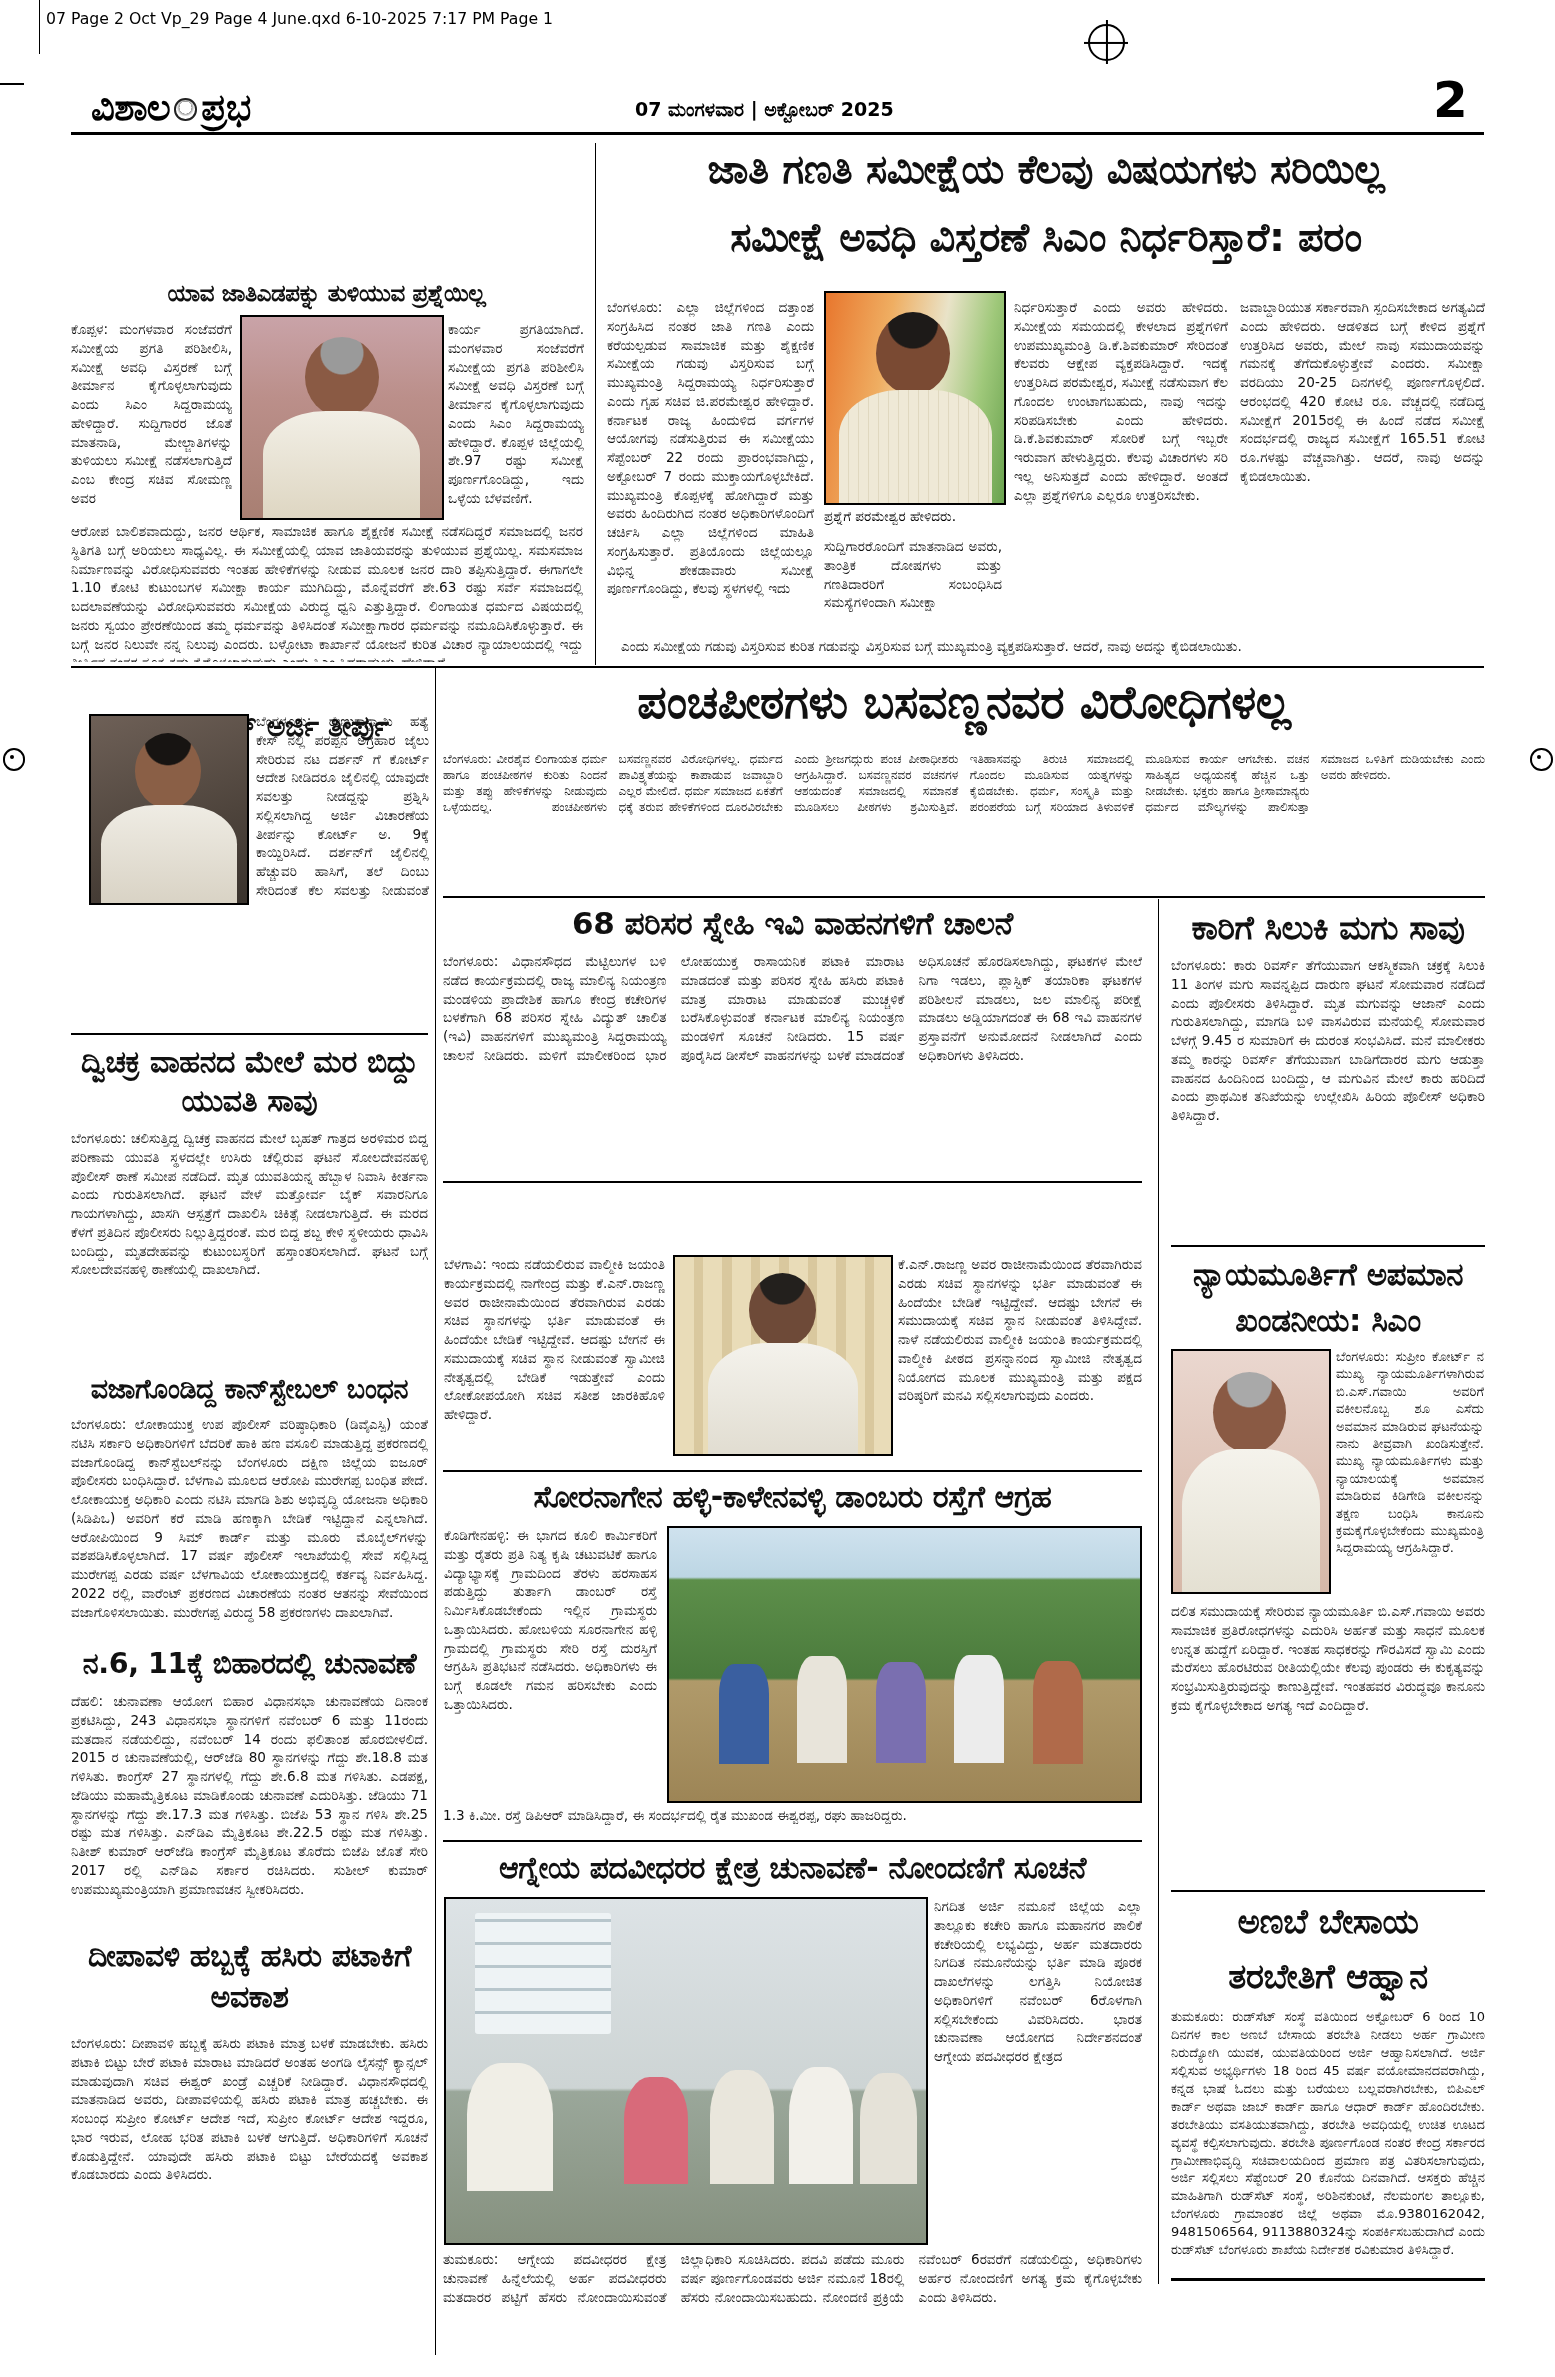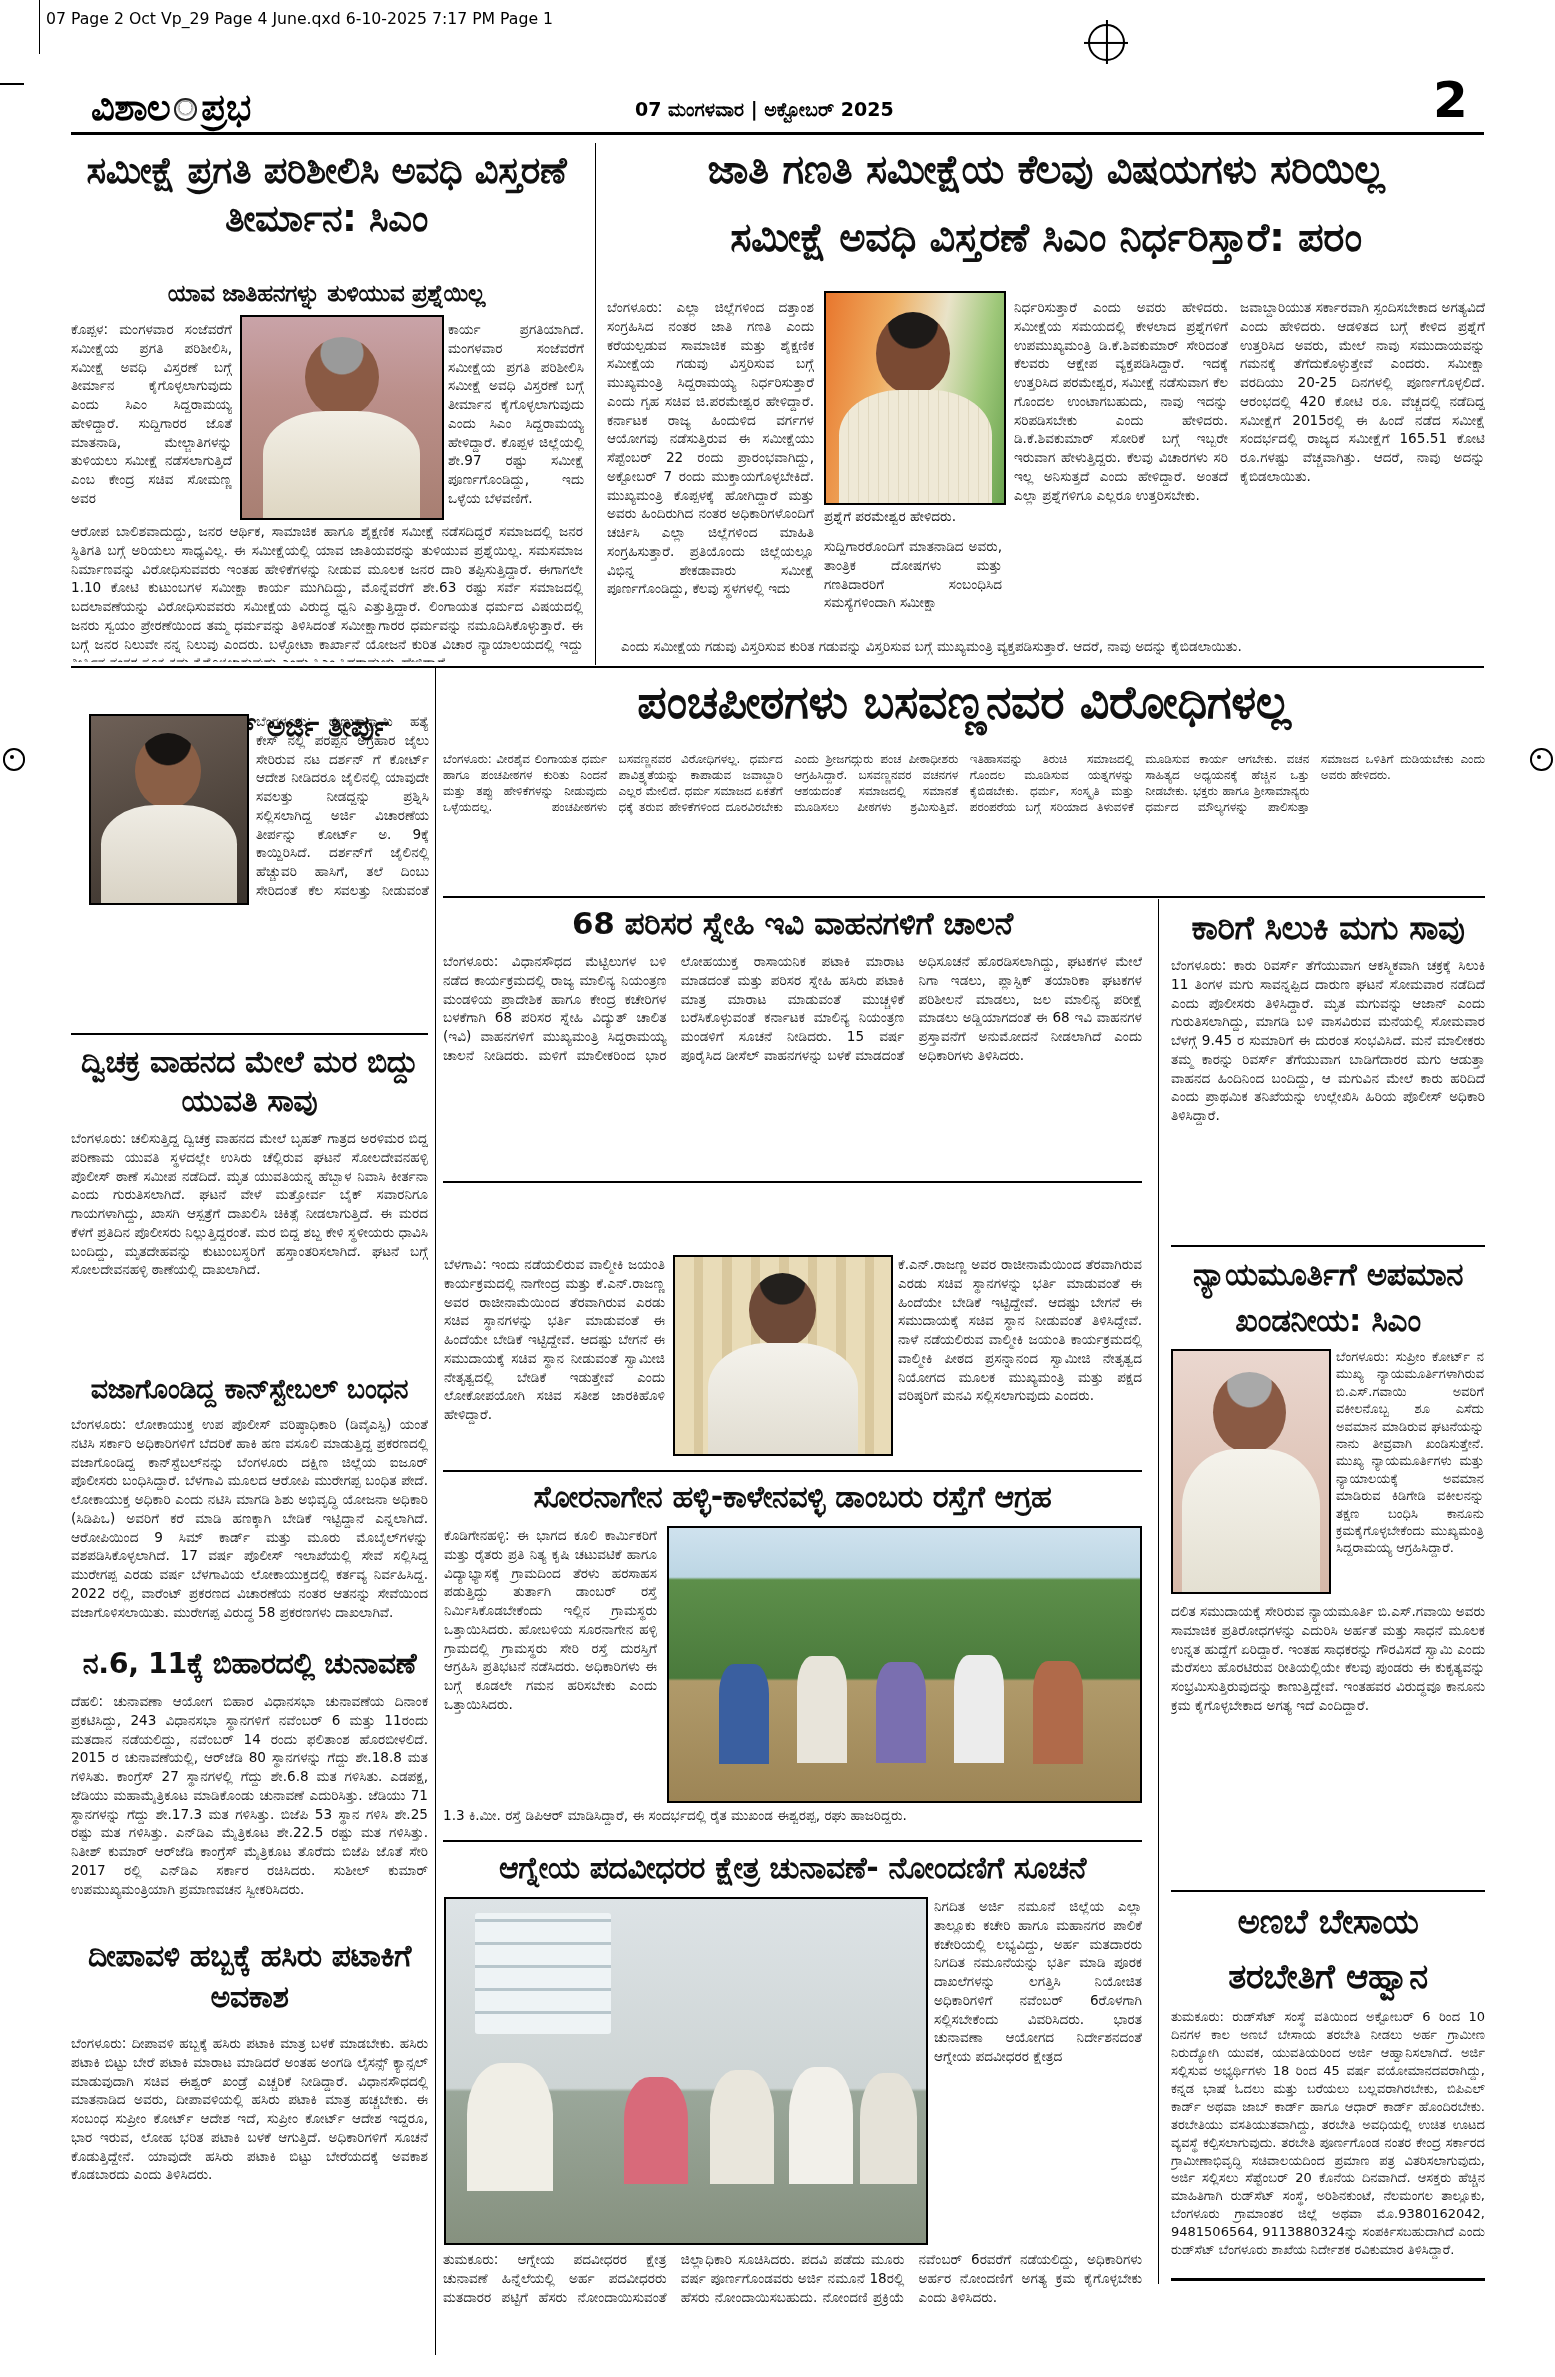--- a/index.html
+++ b/index.html
@@ -35,22 +35,21 @@
   <div class="reg-circle" style="left:2.9px;top:748px;"></div>
   <div class="reg-circle" style="left:1530px;top:748px;"></div>
 
   <div class="abs" style="left:91px;top:86px;font-size:37px;font-weight:800;letter-spacing:-0.7px;">
     <span>ವಿಶಾಲ</span><span class="emblem"></span><span>ಪ್ರಭ</span>
   </div>
   <div class="abs" style="left:635px;top:98px;font-size:19px;font-weight:700;">07 ಮಂಗಳವಾರ | ಅಕ್ಟೋಬರ್ 2025</div>
   <div class="abs" style="left:1433px;top:71px;font-size:50px;font-weight:700;">2</div>
   <div class="abs rule" style="left:71px;top:132px;width:1413px;height:2.9px;"></div>
 
-  <div class="abs hl" style="left:71px;top:147px;width:511px;font-size:37px;line-height:1.3;">ಸಮೀಕ್ಷೆ ಪ್ರಗತಿ ಪರಿಶೀಲಿಸಿ ಅವಧಿ ವಿಸ್ತರಣೆ ತೀರ್ಮಾನ: ಸಿಎಂ</div>
-  <div class="abs hl" style="left:71px;top:280px;width:511px;font-size:23px;">ಯಾವ ಜಾತಿಹನಗಳ್ನು ತುಳಿಯುವ ಪ್ರಶ್ನೆಯಿಲ್ಲ</div>
+  <div class="abs hl" style="left:71px;top:280px;width:511px;font-size:23px;">ಯಾವ ಜಾತಿಎಡಪಕ್ನು ತುಳಿಯುವ ಪ್ರಶ್ನೆಯಿಲ್ಲ</div>
   <div class="abs body-txt" style="left:71px;top:320px;width:161px;height:197px;overflow:hidden;">ಕೊಪ್ಪಳ: ಮಂಗಳವಾರ ಸಂಜೆವರೆಗೆ ಸಮೀಕ್ಷೆಯ ಪ್ರಗತಿ ಪರಿಶೀಲಿಸಿ, ಸಮೀಕ್ಷೆ ಅವಧಿ ವಿಸ್ತರಣೆ ಬಗ್ಗೆ ತೀರ್ಮಾನ ಕೈಗೊಳ್ಳಲಾಗುವುದು ಎಂದು ಸಿಎಂ ಸಿದ್ದರಾಮಯ್ಯ ಹೇಳಿದ್ದಾರೆ. ಸುದ್ದಿಗಾರರ ಜೊತೆ ಮಾತನಾಡಿ, ಮೇಲ್ಜಾತಿಗಳನ್ನು ತುಳಿಯಲು ಸಮೀಕ್ಷೆ ನಡೆಸಲಾಗುತ್ತಿದೆ ಎಂಬ ಕೇಂದ್ರ ಸಚಿವ ಸೋಮಣ್ಣ ಅವರ</div>
   <div class="photo" style="left:240px;top:315px;width:200px;height:201px;background:linear-gradient(180deg,#c9a3a8 0%,#bb8f8a 40%,#a87f72 100%);">
     <div class="head" style="left:63px;top:20px;width:74px;height:80px;background:radial-gradient(circle at 50% 20%,#9a9a9a 0 28%,#8a5a44 30% 100%);"></div>
     <div class="torso" style="left:21.4px;top:94px;width:157px;height:107px;background:linear-gradient(180deg,#f2efe6,#ded6c2);"></div>
   </div>
   <div class="abs body-txt" style="left:448px;top:320px;width:136px;height:197px;overflow:hidden;">ಕಾರ್ಯ ಪ್ರಗತಿಯಾಗಿದೆ. ಮಂಗಳವಾರ ಸಂಜೆವರೆಗೆ ಸಮೀಕ್ಷೆಯ ಪ್ರಗತಿ ಪರಿಶೀಲಿಸಿ ಸಮೀಕ್ಷೆ ಅವಧಿ ವಿಸ್ತರಣೆ ಬಗ್ಗೆ ತೀರ್ಮಾನ ಕೈಗೊಳ್ಳಲಾಗುವುದು ಎಂದು ಸಿಎಂ ಸಿದ್ದರಾಮಯ್ಯ ಹೇಳಿದ್ದಾರೆ. ಕೊಪ್ಪಳ ಜಿಲ್ಲೆಯಲ್ಲಿ ಶೇ.97 ರಷ್ಟು ಸಮೀಕ್ಷೆ ಪೂರ್ಣಗೊಂಡಿದ್ದು, ಇದು ಒಳ್ಳೆಯ ಬೆಳವಣಿಗೆ.</div>
   <div class="abs body-txt" style="left:71px;top:522px;width:512px;height:140px;overflow:hidden;">ಆರೋಪ ಬಾಲಿಶವಾದುದ್ದು, ಜನರ ಆರ್ಥಿಕ, ಸಾಮಾಜಿಕ ಹಾಗೂ ಶೈಕ್ಷಣಿಕ ಸಮೀಕ್ಷೆ ನಡೆಸದಿದ್ದರೆ ಸಮಾಜದಲ್ಲಿ ಜನರ ಸ್ಥಿತಿಗತಿ ಬಗ್ಗೆ ಅರಿಯಲು ಸಾಧ್ಯವಿಲ್ಲ. ಈ ಸಮೀಕ್ಷೆಯಲ್ಲಿ ಯಾವ ಜಾತಿಯವರನ್ನು ತುಳಿಯುವ ಪ್ರಶ್ನೆಯಿಲ್ಲ. ಸಮಸಮಾಜ ನಿರ್ಮಾಣವನ್ನು ವಿರೋಧಿಸುವವರು ಇಂತಹ ಹೇಳಿಕೆಗಳನ್ನು ನೀಡುವ ಮೂಲಕ ಜನರ ದಾರಿ ತಪ್ಪಿಸುತ್ತಿದ್ದಾರೆ. ಈಗಾಗಲೇ 1.10 ಕೋಟಿ ಕುಟುಂಬಗಳ ಸಮೀಕ್ಷಾ ಕಾರ್ಯ ಮುಗಿದಿದ್ದು, ಮೊನ್ನೆವರೆಗೆ ಶೇ.63 ರಷ್ಟು ಸರ್ವೆ ಸಮಾಜದಲ್ಲಿ ಬದಲಾವಣೆಯನ್ನು ವಿರೋಧಿಸುವವರು ಸಮೀಕ್ಷೆಯ ವಿರುದ್ಧ ಧ್ವನಿ ಎತ್ತುತ್ತಿದ್ದಾರೆ. ಲಿಂಗಾಯತ ಧರ್ಮದ ವಿಷಯದಲ್ಲಿ ಜನರು ಸ್ವಯಂ ಪ್ರೇರಣೆಯಿಂದ ತಮ್ಮ ಧರ್ಮವನ್ನು ತಿಳಿಸಿದಂತೆ ಸಮೀಕ್ಷಾಗಾರರ ಧರ್ಮವನ್ನು ನಮೂದಿಸಿಕೊಳ್ಳುತ್ತಾರೆ. ಈ ಬಗ್ಗೆ ಜನರ ನಿಲುವೇ ನನ್ನ ನಿಲುವು ಎಂದರು. ಬಳ್ಳೋಟಾ ಕಾರ್ಖಾನೆ ಯೋಜನೆ ಕುರಿತ ವಿಚಾರ ನ್ಯಾಯಾಲಯದಲ್ಲಿ ಇದ್ದು ತೀರ್ಪಿನ ನಂತರ ಸೂಕ್ತ ಕ್ರಮ ಕೈಗೊಳ್ಳಲಾಗುವುದು ಎಂದು ಸಿಎಂ ಸಿದರಾಮಯ್ಯ ಹೇಳಿದ್ದಾರೆ.</div>
 
   <div class="abs vrule" style="left:595px;top:143px;height:522px;"></div>
 

